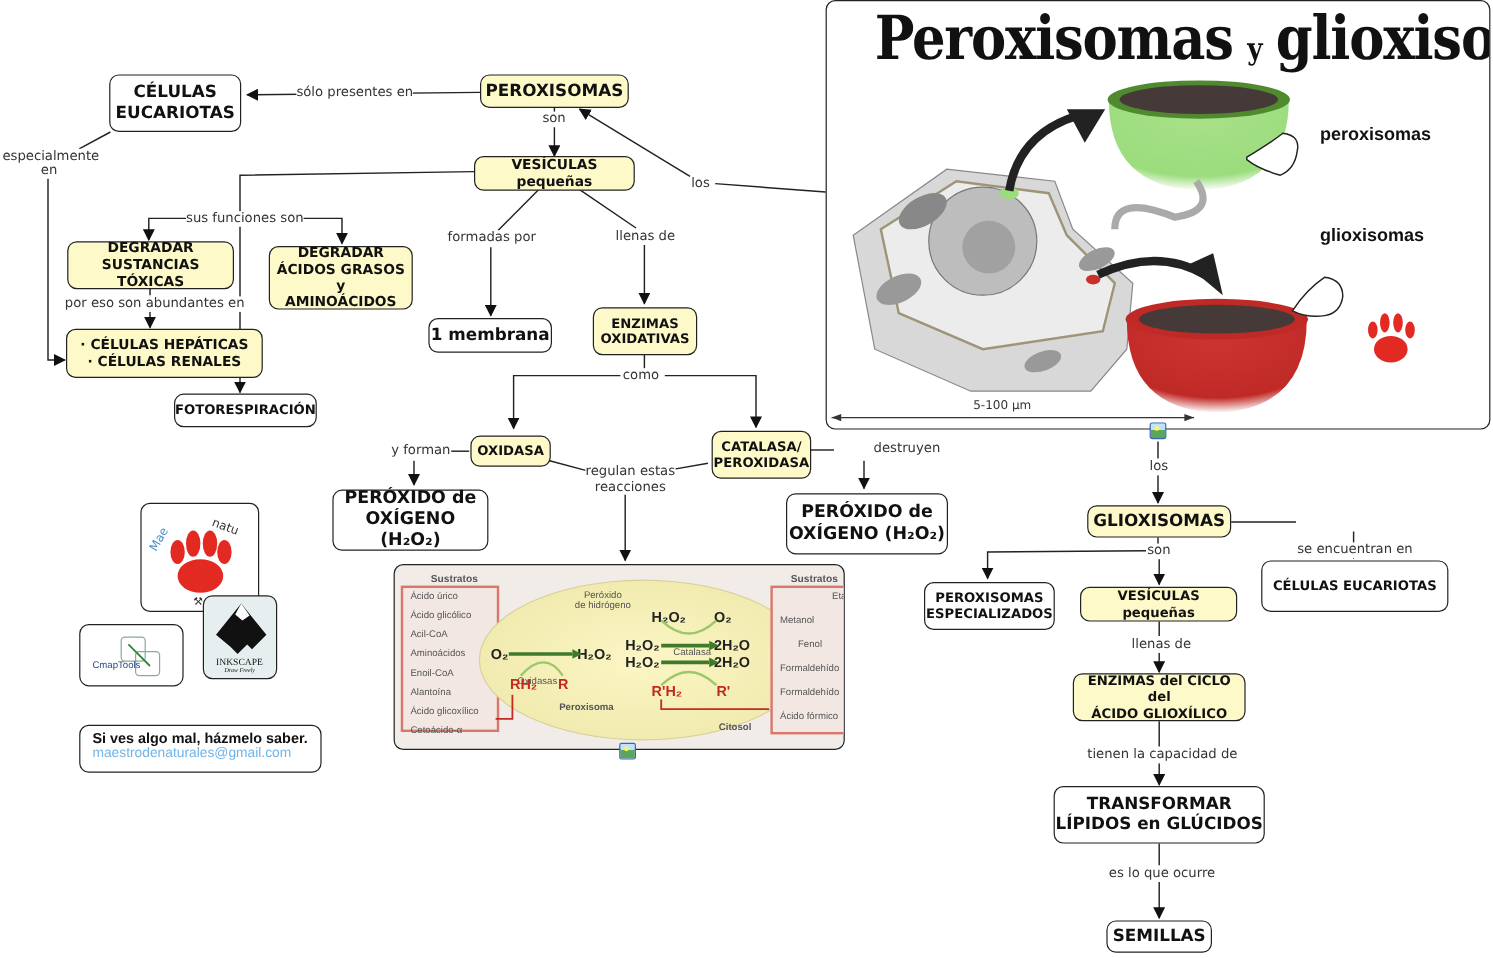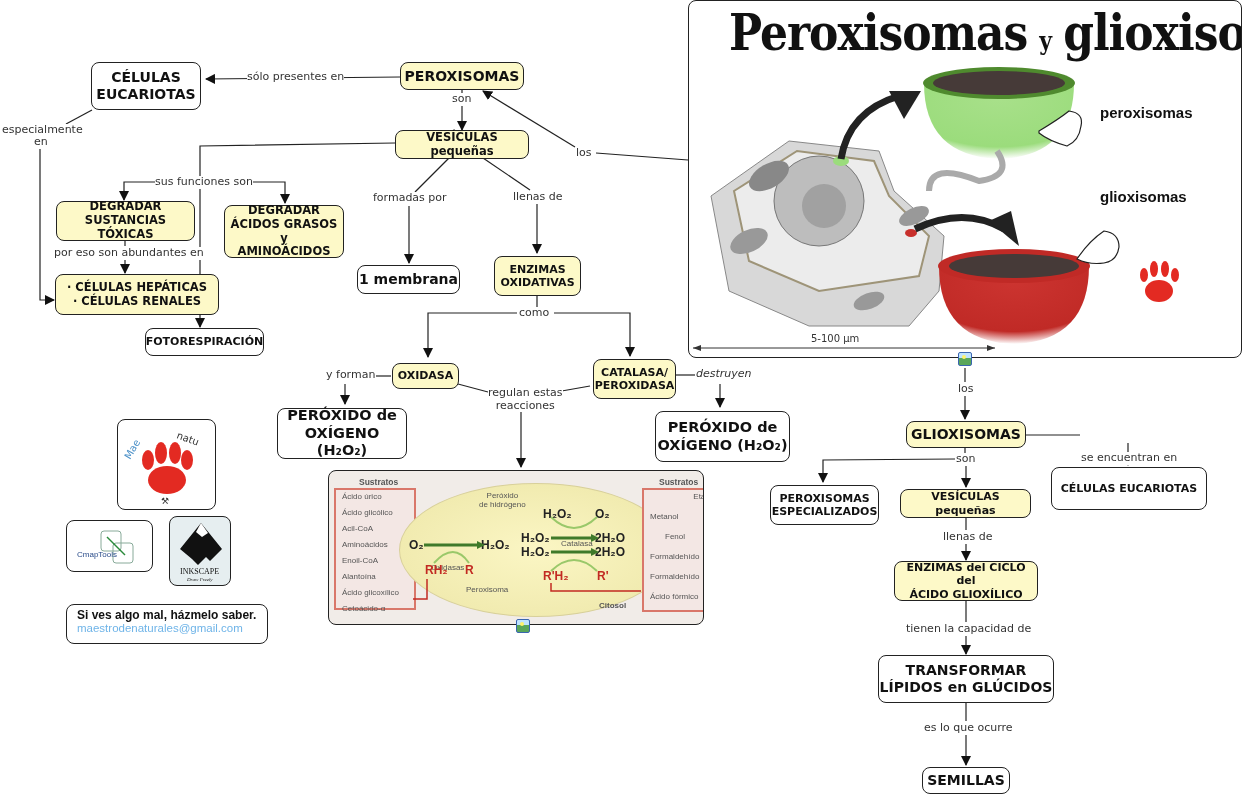--- a/index.html
+++ b/index.html
@@ -178,21 +178,21 @@
 <div class="lbl" style="left:155px;top:176px;">sus funciones son</div>
 <div class="lbl" style="left:54px;top:247px;">por eso son abundantes en</div>
 <div class="lbl" style="left:373px;top:192px;">formadas por</div>
 <div class="lbl" style="left:513px;top:191px;">llenas de</div>
 <div class="lbl" style="left:519px;top:307px;">como</div>
 <div class="lbl" style="left:326px;top:369px;">y forman</div>
 <div class="lbl" style="left:488px;top:387px;">
   <span>regulan estas</span><br>
   <span>reacciones</span>
 </div>
-<div class="lbl" style="left:696px;top:368px;font-style:italic;">destruyen</div>
+<div class="lbl" style="left:728px;top:368px;">destruyen</div>
 <div class="lbl" style="left:958px;top:383px;">los</div>
 <div class="lbl" style="left:956px;top:453px;">son</div>
 <div class="lbl" style="left:1081px;top:452px;">se encuentran en</div>
 <div class="lbl" style="left:943px;top:531px;">llenas de</div>
 <div class="lbl" style="left:906px;top:623px;">tienen la capacidad de</div>
 <div class="lbl" style="left:924px;top:722px;">es lo que ocurre</div>
 
 <div class="panel">
   <div class="title">
     <span>Peroxisomas</span><small>y</small><span>glioxisomas</span>
@@ -281,21 +281,21 @@
   <div class="ellipse"></div>
   <div class="tiny" style="left:150px;top:20px;">
     <span>Peróxido</span><br>
     <span>de hidrógeno</span>
   </div>
   <div class="tiny" style="left:102px;top:68px;margin-top:24px;">Oxidasas</div>
   <div class="chem" style="left:80px;top:67px;">O₂</div>
   <div class="chem" style="left:152px;top:67px;">H₂O₂</div>
   <div class="chem red" style="left:96px;top:92px;">RH₂</div>
   <div class="chem red" style="left:136px;top:92px;">R</div>
-  <div class="tiny" style="left:137px;top:114px;font-weight:normal;">Peroxisoma</div>
+  <div class="tiny" style="left:137px;top:114px;font-weight:bold;">Peroxisoma</div>
   <div class="chem" style="left:214px;top:36px;">H₂O₂</div>
   <div class="chem" style="left:266px;top:36px;">O₂</div>
   <div class="chem" style="left:192px;top:60px;">H₂O₂</div>
   <div class="chem" style="left:192px;top:74px;">H₂O₂</div>
   <div class="tiny" style="left:232px;top:68px;">Catalasa</div>
   <div class="chem" style="left:266px;top:60px;">2H₂O</div>
   <div class="chem" style="left:266px;top:74px;">2H₂O</div>
   <div class="chem red" style="left:214px;top:98px;">R'H₂</div>
   <div class="chem red" style="left:268px;top:98px;">R'</div>
   <svg width="392" height="155" style="position:absolute;left:0;top:0;">
@@ -345,21 +345,21 @@
   </svg>
 </div>
 <div class="logo-box" style="left:66px;top:520px;width:87px;height:52px;">
   <svg width="87" height="52">
     <rect x="34" y="10" width="20" height="20" rx="3" fill="none" stroke="#8a9" stroke-width="1"></rect>
     <rect x="46" y="22" width="20" height="20" rx="3" fill="none" stroke="#8a9" stroke-width="1"></rect>
     <line x1="40" y1="16" x2="58" y2="34" stroke="#2a8a3a" stroke-width="1.5"></line>
   </svg>
   <span style="position:absolute;left:10px;top:29px;font-size:8px;color:#2a4c8a;font-family:'Liberation Sans',sans-serif;">CmapTools</span>
 </div>
-<div class="logo-box" style="left:169px;top:516px;width:62px;height:70px;background:#e6eef0;">
+<div class="logo-box" style="left:169px;top:496px;width:62px;height:70px;background:#e6eef0;">
   <svg width="62" height="70">
     <path d="M31,6 L52,32 L40,44 L36,40 L28,48 L22,42 L10,32 Z" fill="#111"></path>
     <path d="M31,6 L38,16 L32,20 L26,15 Z" fill="#fff"></path>
   </svg>
   <span style="position:absolute;left:10px;top:50px;font-size:8px;font-family:'Liberation Serif',serif;">INKSCAPE</span>
   <span style="position:absolute;left:17px;top:60px;font-size:5px;font-style:italic;font-family:'Liberation Serif',serif;">Draw Freely</span>
 </div>
 
 <div class="contact">
   <div class="t1">Si ves algo mal, házmelo saber.</div>

